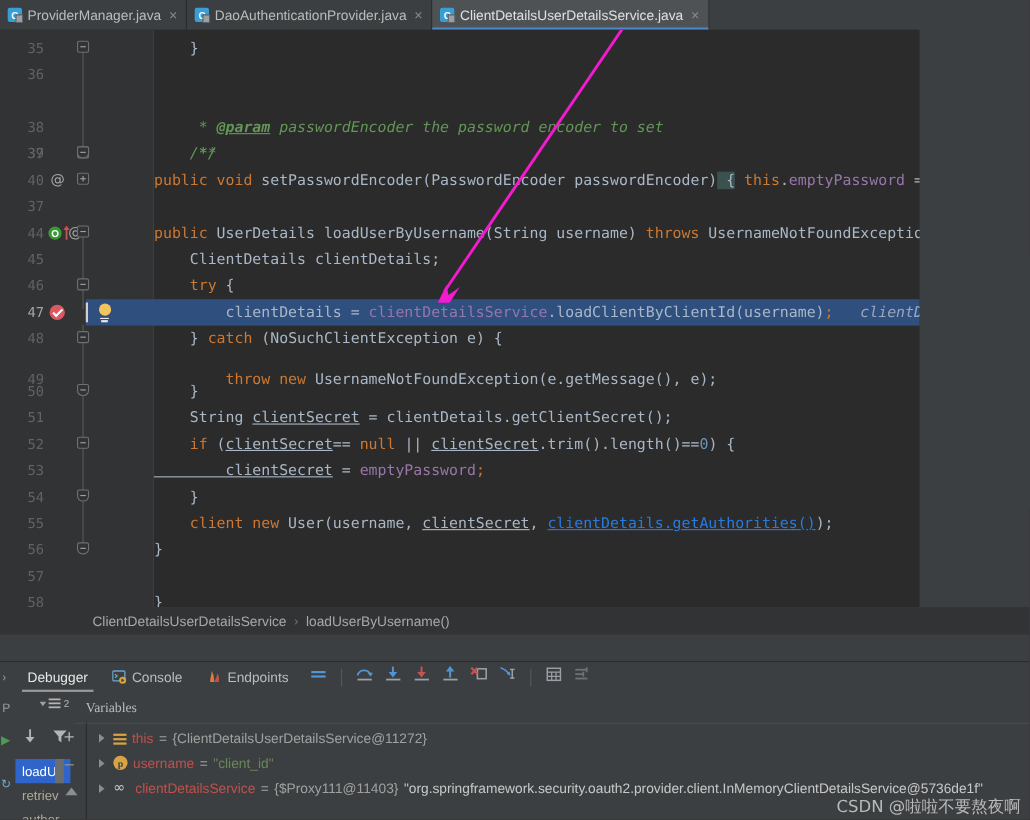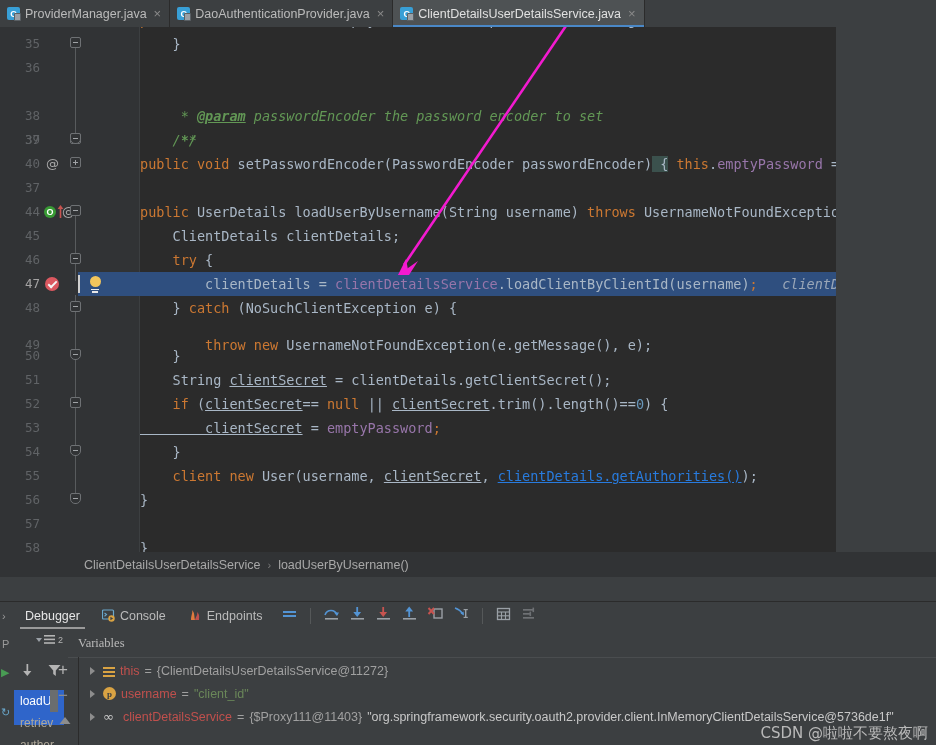--- a/index.html
+++ b/index.html
@@ -201,21 +201,21 @@
     color: #bbbbbb; font-size: 12.5px; line-height: 28px; padding-left: 10px; font-family: Liberation Serif, serif;
   }
   .frames-toolbar {
     position: absolute; left: 14px; top: 27px; width: 54px; height: 28px;
   }
   .fbtn-row {
     position: absolute; left: 14px; top: 55px; width: 54px; height: 30px;
     display: flex; align-items: center; justify-content: space-around;
   }
   .frame-item {
-    position: absolute; left: 14px; width: 50px; height: 35px;
+    position: absolute; left: 14px; width: 50px; height: 22px;
     font-size: 12px; color: #b0a99a; line-height: 22px; padding-left: 6px;
     overflow: hidden; white-space: nowrap;
   }
   .frame-item.sel { background: #2f65ca; color: #ffffff; }
   .var-toolbar {
     position: absolute; left: 54px; top: 55px; width: 24px; height: 88px;
   }
   .vars-sep-v {
     position: absolute; left: 78px; top: 55px; width: 1px; height: 88px;
     background: #2b2b2b;

